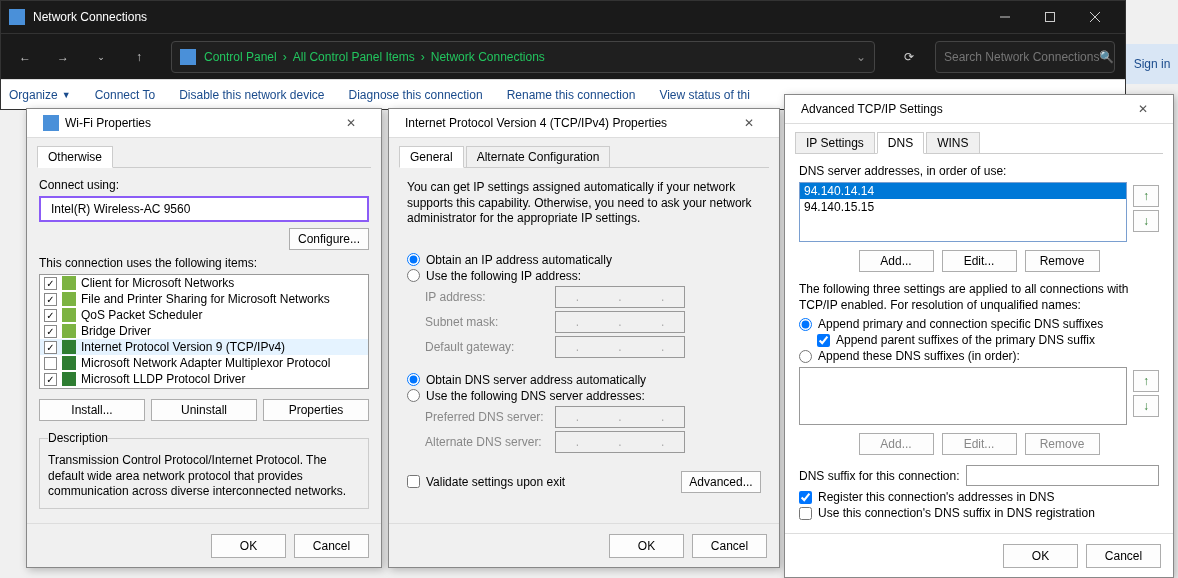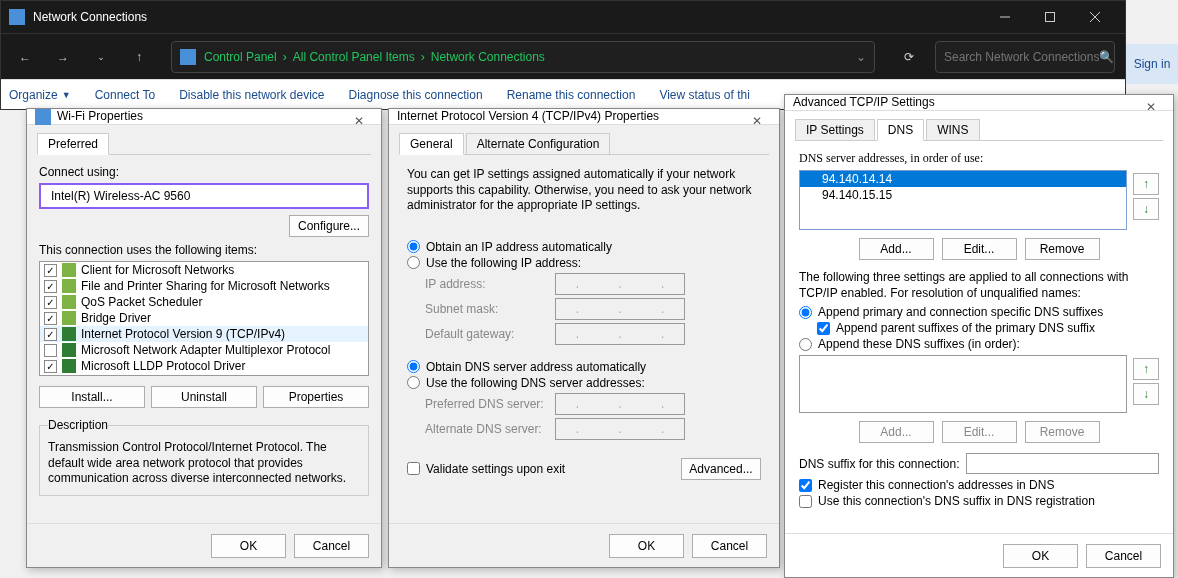--- a/index.html
+++ b/index.html
@@ -19,21 +19,21 @@
   .crumb-sep{color:#888;margin:0 6px;}
   .refresh{width:32px;height:32px;display:flex;align-items:center;justify-content:center;}
   .searchbox{width:180px;height:32px;border:1px solid #444;border-radius:4px;background:#1f1f1f;display:flex;align-items:center;padding:0 8px;color:#888;}
   .searchbox input{background:transparent;border:none;color:#888;flex:1;outline:none;}
   .cmdbar{height:30px;background:#fff;color:#1a4b8c;display:flex;align-items:center;padding:14px 8px;gap:24px;border-top:1px solid #ddd;}
   .cmdbar span{color:#1a4b8c;}
   .org{display:flex;align-items:center;gap:4px;}
   .signin{position:absolute;right:0;top:44px;width:52px;height:40px;background:#d9e6f5;color:#1a4b8c;display:flex;align-items:center;justify-content:center;}
   
   .dlg{position:absolute;background:#f0f0f0;border:1px solid #888;box-shadow:2px 2px 8px rgba(0,0,0,0.25);}
-  .dlg-title{height:16px;background:#fff;display:flex;padding:0 8px;border-bottom:1px solid #ddd;}
+  .dlg-title{height:29px;background:#fff;display:flex;align-items:center;padding:0 16px;border-bottom:1px solid #ddd;}
   .dlg-title .dicon{width:16px;height:16px;background:#4a90d9;margin-right:6px;}
   .dlg-title .t{flex:1;}
   .dlg-close{width:28px;height:24px;display:flex;align-items:center;justify-content:center;color:#555;}
   .dlg-body{padding:12px;}
   .btn{background:#fdfdfd;border:1px solid #adadad;padding:3px 0;text-align:center;display:inline-block;}
   .field{display:flex;align-items:center;margin:3px 0;}
   .field label{width:130px;color:#888;}
   .ipbox{width:130px;height:22px;border:1px solid #999;background:#f5f5f5;display:flex;align-items:center;justify-content:space-around;color:#888;}
   .ipbox.dis{background:#f0f0f0;color:#aaa;}
   .radio,.check{display:flex;align-items:center;gap:6px;margin:2px 0;}
@@ -43,21 +43,21 @@
   .tab{padding:3px 10px;border:1px solid #ccc;border-bottom:none;background:#f0f0f0;margin-right:2px;position:relative;}
   .tab.active{background:#fff;border-bottom:1px solid #fff;margin-bottom:-1px;}
   .listbox{border:1px solid #999;background:#fff;height:115px;overflow:auto;}
   .li{padding:1px 4px;display:flex;align-items:flex-end;gap:5px;}
   .li .sq{width:13px;height:13px;border:1px solid #888;display:flex;align-items:center;justify-content:center;font-size:10px;background:#fff;}
   .li .sq.ck::after{content:"✓";font-size:10px;}
   .li .nicon{width:14px;height:14px;background:#7cb342;}
   .li.proto .nicon{background:#2e7d32;}
   .li.sel{background:#e5f3ff;}
   .dnslist{border:1px solid #7a9fd0;background:#fff;height:60px;}
-  .dnslist div{padding:1px 22px;}
+  .dnslist div{padding:1px 4px;}
   .dnslist div.sel{background:#0078d7;color:#fff;}
   .arrowbtn{width:26px;height:22px;border:1px solid #adadad;background:#fdfdfd;display:flex;align-items:center;justify-content:center;margin:3px 0;}
   .dlg-foot{position:absolute;bottom:0;left:0;right:0;height:44px;background:#f0f0f0;border-top:1px solid #ddd;display:flex;align-items:center;justify-content:flex-end;padding:0 12px;gap:8px;}
   .dlg-foot .btn{width:75px;padding:4px 0;}
   .suffixbox{border:1px solid #999;background:#fff;height:58px;width:100%;}
   .txtin{border:1px solid #999;height:21px;padding:0 4px;background:#fff;}
 </style>
 </head>
 <body>
 
@@ -117,21 +117,21 @@
 <div class="signin">Sign in</div>
 
 <div class="dlg" style="left:26px;top:108px;width:356px;height:460px;">
   <div class="dlg-title">
     <div class="dicon"></div>
     <div class="t">Wi-Fi Properties</div>
     <div class="dlg-close">✕</div>
   </div>
   <div style="padding:6px 10px 0 10px;">
     <div class="tabbar">
-      <div class="tab active">Preferred</div>
+      <div class="tab active">Otherwise</div>
     </div>
   </div>
   <div class="dlg-body" style="padding-top:10px;">
     <div>Connect using:</div>
     <div style="border:2px solid #8b5cf6;background:#fff;padding:4px;margin:4px 0;display:flex;align-items:center;gap:6px;">
       <div class="ai"></div>
       <span>Intel(R) Wireless-AC 9560</span>
     </div>
     <div style="text-align:right;margin:6px 0;">
       <span class="btn" style="width:80px;">Configure...</span>
@@ -285,21 +285,21 @@
     <div class="dlg-close">✕</div>
   </div>
   <div style="padding:6px 10px 0 10px;">
     <div class="tabbar">
       <div class="tab">IP Settings</div>
       <div class="tab active">DNS</div>
       <div class="tab">WINS</div>
     </div>
   </div>
   <div class="dlg-body" style="padding:10px 14px;">
-    <div style="margin-bottom:4px;font-family:Liberation Serif, serif;">DNS server addresses, in order of use:</div>
+    <div style="margin-bottom:4px;">DNS server addresses, in order of use:</div>
     <div style="display:flex;gap:6px;">
       <div class="dnslist" id="dns-servers" style="flex:1;">
           <div class="sel">94.140.14.14</div>
           <div>94.140.15.15</div>
         </div>
       <div>
         <div class="arrowbtn" style="color:#2e7d32;">↑</div>
         <div class="arrowbtn" style="color:#2e7d32;">↓</div>
       </div>
     </div>

